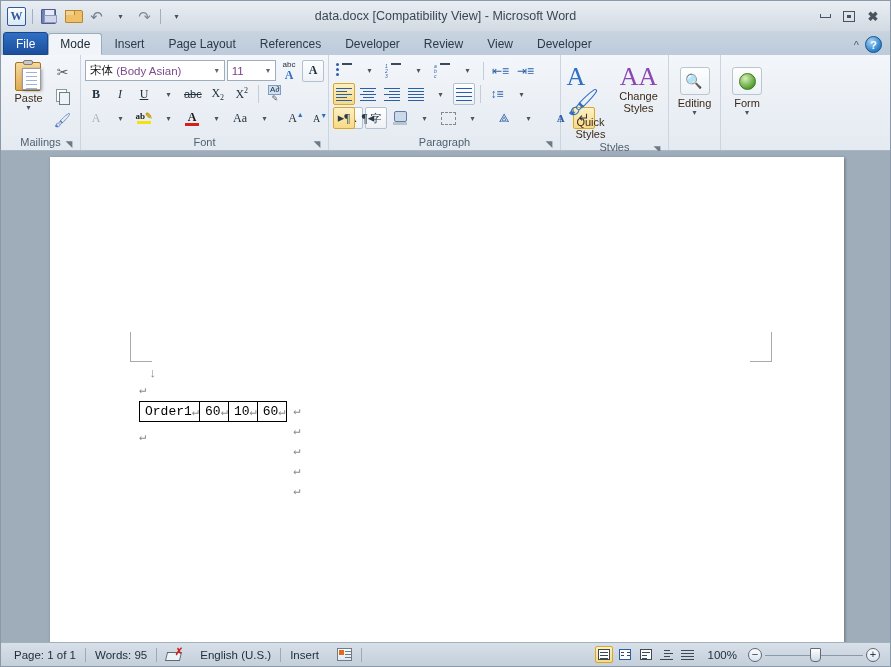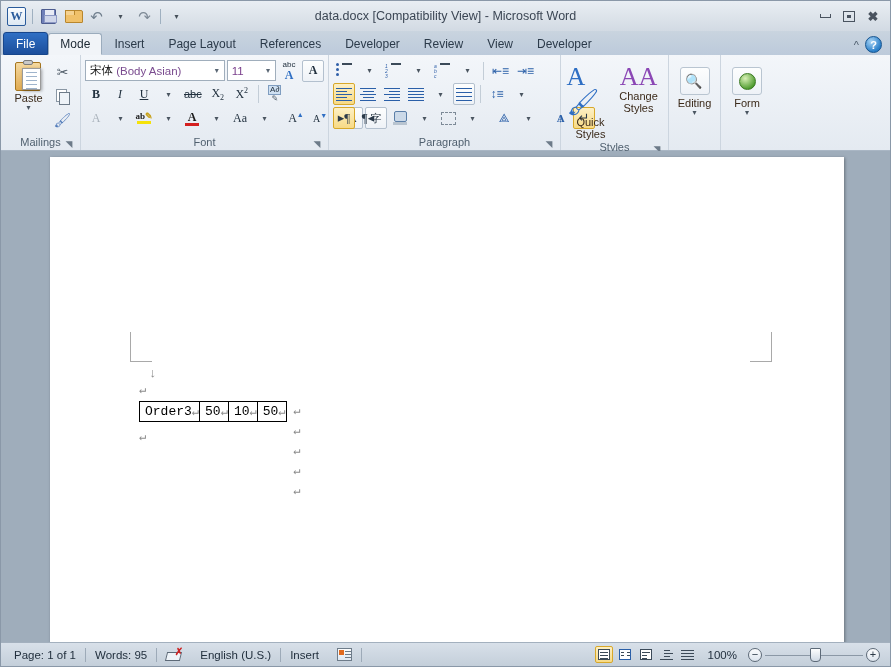--- a/index.html
+++ b/index.html
@@ -726,24 +726,24 @@
 
 
         <div class="pilcrow-line">
           <span class="pmark">↵</span>
         </div>
 
         <div class="tbl-wrap">
           <table class="wtable">
             <tbody>
             <tr>
-              <td><span>Order3</span><span class="pmark">↵</span></td>
-              <td><span>50</span><span class="pmark">↵</span></td>
+              <td><span>Order1</span><span class="pmark">↵</span></td>
+              <td><span>60</span><span class="pmark">↵</span></td>
               <td><span>10</span><span class="pmark">↵</span></td>
-              <td><span>50</span><span class="pmark">↵</span></td>
+              <td><span>60</span><span class="pmark">↵</span></td>
             </tr>
           </tbody>
             </table>
           <span class="rowmark" style="right:-14px; top:2px">↵</span>
           <span class="rowmark" style="right:-14px; top:22px">↵</span>
           <span class="rowmark" style="right:-14px; top:42px">↵</span>
           <span class="rowmark" style="right:-14px; top:62px">↵</span>
           <span class="rowmark" style="right:-14px; top:82px">↵</span>
         </div>
 

